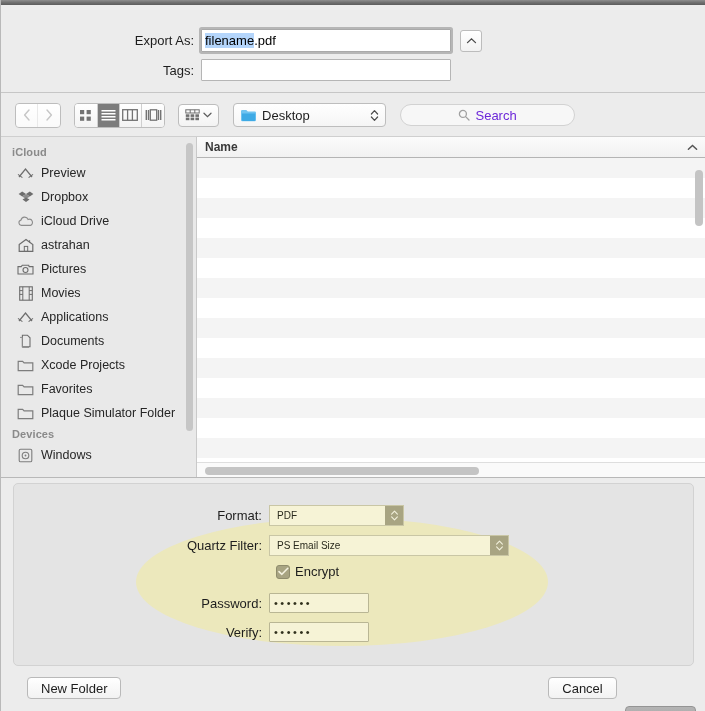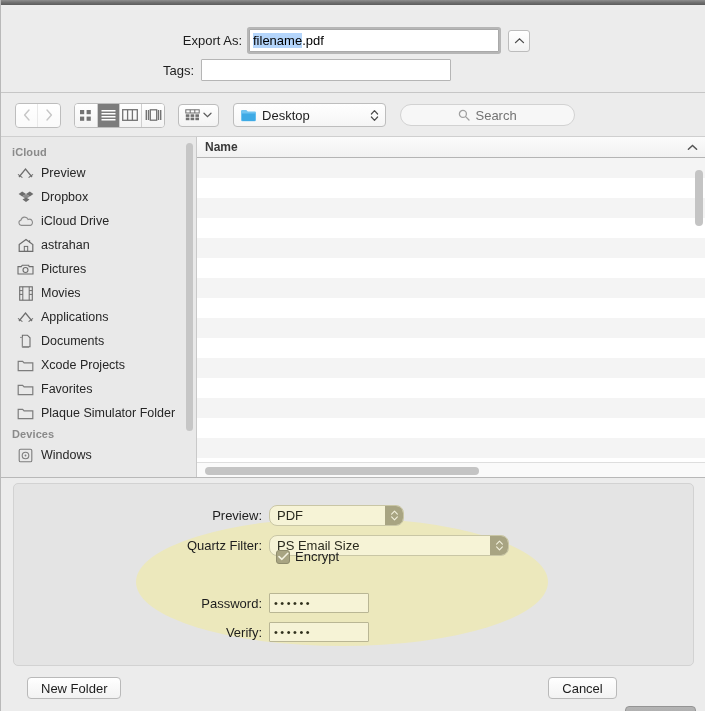--- a/index.html
+++ b/index.html
@@ -107,21 +107,21 @@
     font-size: 13px; color: #1d1d1d;
     cursor: default;
   }
   .pathpopup .name { margin-left: 5px; flex: 1; }
 
   .searchfield {
     width: 228px; height: 22px;
     background: #f7f7f7;
     border: 1px solid #d2d2d2; border-radius: 11px;
     display: flex; align-items: center; justify-content: center; gap: 5px;
-    font-size: 13px; color: #737373;
+    font-size: 13px; color: #6d28d9;
     cursor: text;
     text-align: right;
   }
 
   
   .browser {
     position: absolute; top: 136px; left: 0; width: 705px; height: 342px;
     background: #fff;
     border-top: 1px solid #cfcfcf;
     border-bottom: 1px solid #b8b8b8;
@@ -212,23 +212,23 @@
   }
   .opt-label {
     width: 255px; text-align: right; padding-right: 7px;
     font-size: 13px; color: #1d1d1d;
   }
 
   .popup {
     height: 21px;
     background: #f6f3d6;
     border: 1px solid #c9c6a5;
-    border-radius: 8px;
+    border-radius: 0;
     display: flex; align-items: center;
-    font-size: 13px; color: #2a2a1e;
+    font-size: 10px; color: #2a2a1e;
     padding-left: 7px;
     cursor: default;
     overflow: hidden;
   }
   .popup .stepper {
     margin-left: auto;
     width: 18px; align-self: stretch;
     background: #a8a482;
     display: flex; flex-direction: column;
     align-items: center; justify-content: center;
@@ -284,21 +284,21 @@
 </style>
 </head>
 <body>
 
 <div id="dialog">
 
   <div class="win-top-edge"></div>
 
   <div class="header">
 
-    <div class="field-row" style="top:24px; left:0;padding-left:48px;">
+    <div class="field-row" style="top:24px; left:0;">
       <div class="field-label">Export As:</div>
       <div class="namefield-wrap">
           <span class="sel-text">filename</span>
           <span>.pdf</span>
         </div>
       <div class="disclosure-btn">
         <svg width="11" height="8" viewBox="0 0 11 8">
           <path d="M1.5 5.6 L5.5 1.8 L9.5 5.6" fill="none" stroke="#4a4a4a" stroke-width="1.3" stroke-linecap="round"></path>
         </svg>
       </div>
@@ -572,21 +572,21 @@
       </div>
     </div>
 
   </div>
 
   <div class="options">
 
     <div class="highlight-oval"></div>
 
     <div class="opt-row" style="top:21px; left:0;">
-      <div class="opt-label">Preview:</div>
+      <div class="opt-label">Format:</div>
       <div class="popup wide">
         <span>PDF</span>
         <span class="stepper">
           <svg width="9" height="13" viewBox="0 0 9 13">
             <path d="M1.6 5.2 L4.5 2.2 L7.4 5.2" fill="none" stroke="#f2f0dc" stroke-width="1.1" stroke-linecap="round" stroke-linejoin="round"></path>
             <path d="M1.6 7.8 L4.5 10.8 L7.4 7.8" fill="none" stroke="#f2f0dc" stroke-width="1.1" stroke-linecap="round" stroke-linejoin="round"></path>
           </svg>
         </span>
       </div>
     </div>
@@ -597,21 +597,21 @@
         <span>PS Email Size</span>
         <span class="stepper">
           <svg width="9" height="13" viewBox="0 0 9 13">
             <path d="M1.6 5.2 L4.5 2.2 L7.4 5.2" fill="none" stroke="#f2f0dc" stroke-width="1.1" stroke-linecap="round" stroke-linejoin="round"></path>
             <path d="M1.6 7.8 L4.5 10.8 L7.4 7.8" fill="none" stroke="#f2f0dc" stroke-width="1.1" stroke-linecap="round" stroke-linejoin="round"></path>
           </svg>
         </span>
       </div>
     </div>
 
-    <div class="checkrow" style="position:absolute; top:65px; left:262px;">
+    <div class="checkrow" style="position:absolute; top:80px; left:262px;">
       <div class="checkbox">
         <svg width="11" height="9" viewBox="0 0 11 9">
           <path d="M1 4.6 L3.9 7.3 L9.8 1.3" fill="none" stroke="#f4f2e0" stroke-width="1.6" stroke-linecap="round" stroke-linejoin="round"></path>
         </svg>
       </div>
       <span>Encrypt</span>
     </div>
 
     <div class="opt-row" style="top:109px; left:0;">
       <div class="opt-label">Password:</div>

